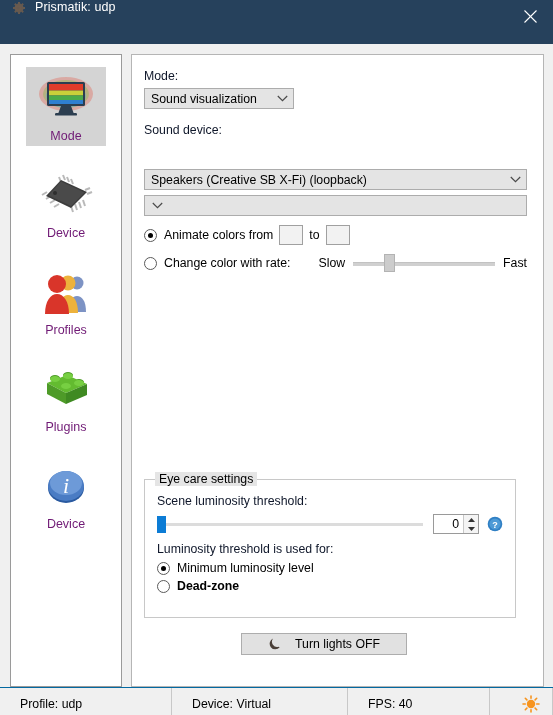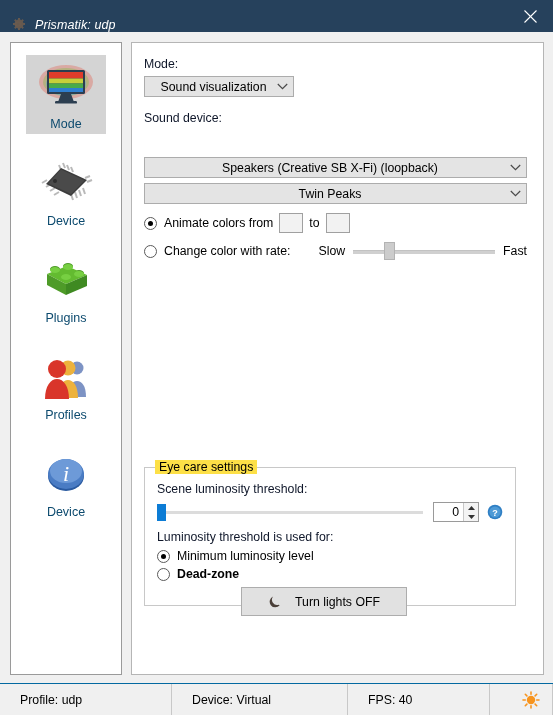--- a/index.html
+++ b/index.html
@@ -19,27 +19,26 @@
     position: relative;
     width: 553px;
     height: 715px;
     background: #f0f0f0;
     box-sizing: border-box;
     display: flex;
     flex-direction: column;
   }
   
   .titlebar {
-    height: 32px;
+    height: 44px;
     background: #26415c;
     display: flex;
-    align-items: flex-end;
+    align-items: flex-start;
     flex: 0 0 auto;
     position: relative;
-    font-style: italic;
   }
   .titlebar .gear {
     margin-left: 10px;
     width: 16px;
     height: 16px;
     flex: 0 0 auto;
     display: block;
   }
   .titlebar .title {
     color: #ffffff;
@@ -93,21 +92,21 @@
   .nav-item .icon-wrap {
     width: 64px;
     height: 56px;
     display: flex;
     align-items: center;
     justify-content: center;
   }
   .nav-item .nav-label {
     margin-top: 2px;
     font-size: 12.5px;
-    color: #0c4a6e;
+    color: #701a75;
   }
   .nav-item.selected .sel-box {
     background: #d4d4d4;
     padding: 4px 8px 3px 8px;
     display: flex;
     flex-direction: column;
     align-items: center;
   }
   .nav-item .sel-box {
     display: flex;
@@ -137,21 +136,21 @@
     border: 1px solid #acacac;
     box-sizing: border-box;
     display: flex;
     align-items: center;
     padding: 0 4px 0 6px;
     font-size: 12.3px;
     color: #000;
     cursor: default;
     position: relative;
   }
-  .combo .cval { flex: 1 1 auto; white-space: nowrap; overflow: hidden; text-align: center; }
+  .combo .cval { flex: 1 1 auto; white-space: nowrap; overflow: hidden; }
   .combo .chev {
     width: 13px; height: 13px; flex: 0 0 auto;
     display: flex; align-items: center; justify-content: center;
   }
   .combo-mode { width: 150px; margin-bottom: 14px; }
   .combo-device { width: 100%; margin-bottom: 5px; margin-top: 32px; }
   .combo-viz { width: 100%; margin-bottom: 9px; }
 
   
   .radio-row {
@@ -231,21 +230,21 @@
     top: 424px;
     width: 372px;
     height: 139px;
     border: 1px solid #c8c8c8;
     box-sizing: border-box;
   }
   .groupbox .legend {
     position: absolute;
     top: -8px;
     left: 10px;
-    background: #fde047;
+    background: #e5e5e5;
     padding: 0 4px;
     font-size: 12.3px;
   }
   .gb-inner { padding: 14px 12px 0 12px; }
   .lum-row {
     display: flex;
     align-items: center;
     margin-top: 6px;
   }
   .lum-track {
@@ -301,23 +300,23 @@
     width: 16px; height: 16px;
     margin-left: 8px;
     flex: 0 0 auto;
     cursor: default;
   }
 
   
   .lights-btn {
     position: absolute;
     left: 109px;
-    top: 544px;
+    top: 578px;
     width: 166px;
-    height: 29px;
+    height: 22px;
     background: #e1e1e1;
     border: 1px solid #adadad;
     box-sizing: border-box;
     display: flex;
     align-items: center;
     justify-content: center;
     gap: 13px;
     font-size: 12.3px;
     cursor: default;
   }
@@ -419,60 +418,60 @@
               <circle cx="18" cy="21" r="2" fill="#2e2e2e"></circle>
             </svg>
           </div>
           <div class="nav-label">Device</div>
         </div>
       </div>
 
       <div class="nav-item">
         <div class="sel-box">
           <div class="icon-wrap">
-            <svg width="58" height="46" viewBox="0 0 58 46">
-              <ellipse cx="18" cy="11" rx="5" ry="3" fill="#4e9b28"></ellipse>
-              <ellipse cx="31" cy="8" rx="5" ry="3" fill="#4e9b28"></ellipse>
-              <ellipse cx="29" cy="18" rx="5" ry="3" fill="#4e9b28"></ellipse>
-              <ellipse cx="42" cy="15" rx="5" ry="3" fill="#4e9b28"></ellipse>
-              <path d="M10 16 L30 8 L50 17 L29 26 Z" fill="#63bb30"></path>
-              <path d="M10 16 L29 26 L29 37 L10 27 Z" fill="#4e9b28"></path>
-              <path d="M50 17 L29 26 L29 37 L50 28 Z" fill="#3f8a22"></path>
-              <ellipse cx="18" cy="12" rx="5" ry="3" fill="#77cf42"></ellipse>
-              <ellipse cx="31" cy="9" rx="5" ry="3" fill="#77cf42"></ellipse>
-              <ellipse cx="29" cy="19" rx="5" ry="3" fill="#77cf42"></ellipse>
-              <ellipse cx="42" cy="16" rx="5" ry="3" fill="#77cf42"></ellipse>
-            </svg>
-          </div>
-          <div class="nav-label">Plugins</div>
-        </div>
-      </div>
-
-      <div class="nav-item">
-        <div class="sel-box">
-          <div class="icon-wrap">
             <svg width="58" height="50" viewBox="0 0 58 50">
               <g>
                 <circle cx="40" cy="15" r="6.5" fill="#7d93c4"></circle>
                 <path d="M31 44 C31 33 35 28 40 28 C45 28 49 33 49 44 Z" fill="#7d93c4"></path>
               </g>
               <g>
                 <circle cx="31" cy="15" r="7.5" fill="#edb23c"></circle>
                 <path d="M21 45 C21 33 25.5 27 31 27 C36.5 27 41 33 41 45 Z" fill="#edb23c"></path>
               </g>
               <g>
                 <circle cx="20" cy="16" r="9" fill="#d9352a"></circle>
                 <path d="M8 46 C8 33 13.5 26 20 26 C26.5 26 32 33 32 46 Z" fill="#d9352a"></path>
               </g>
             </svg>
           </div>
           <div class="nav-label">Profiles</div>
         </div>
       </div>
 
+      <div class="nav-item">
+        <div class="sel-box">
+          <div class="icon-wrap">
+            <svg width="58" height="46" viewBox="0 0 58 46">
+              <ellipse cx="18" cy="11" rx="5" ry="3" fill="#4e9b28"></ellipse>
+              <ellipse cx="31" cy="8" rx="5" ry="3" fill="#4e9b28"></ellipse>
+              <ellipse cx="29" cy="18" rx="5" ry="3" fill="#4e9b28"></ellipse>
+              <ellipse cx="42" cy="15" rx="5" ry="3" fill="#4e9b28"></ellipse>
+              <path d="M10 16 L30 8 L50 17 L29 26 Z" fill="#63bb30"></path>
+              <path d="M10 16 L29 26 L29 37 L10 27 Z" fill="#4e9b28"></path>
+              <path d="M50 17 L29 26 L29 37 L50 28 Z" fill="#3f8a22"></path>
+              <ellipse cx="18" cy="12" rx="5" ry="3" fill="#77cf42"></ellipse>
+              <ellipse cx="31" cy="9" rx="5" ry="3" fill="#77cf42"></ellipse>
+              <ellipse cx="29" cy="19" rx="5" ry="3" fill="#77cf42"></ellipse>
+              <ellipse cx="42" cy="16" rx="5" ry="3" fill="#77cf42"></ellipse>
+            </svg>
+          </div>
+          <div class="nav-label">Plugins</div>
+        </div>
+      </div>
+
 
       <div class="nav-item">
         <div class="sel-box">
           <div class="icon-wrap">
             <svg width="52" height="44" viewBox="0 0 52 44">
               <ellipse cx="26" cy="23" rx="18" ry="15" fill="#2a5aa0"></ellipse>
               <ellipse cx="26" cy="21" rx="18" ry="15" fill="#4a7cc4"></ellipse>
               <ellipse cx="26" cy="18" rx="16" ry="12" fill="#6d9ad8"></ellipse>
               <text x="26" y="28" font-family="Liberation Serif, serif" font-size="22" font-style="italic" fill="#ffffff" text-anchor="middle">i</text>
             </svg>
@@ -499,21 +498,20 @@
       <div class="combo combo-device">
         <span class="cval">Speakers (Creative SB X-Fi) (loopback)</span>
         <span class="chev">
           <svg width="11" height="7" viewBox="0 0 11 7">
               <polyline points="0.8,1 5.5,5.6 10.2,1" fill="none" stroke="#4a4a4a" stroke-width="1.2"></polyline>
             </svg>
         </span>
       </div>
 
       <div class="combo combo-viz">
-        <span class="cval">Twin Peaks</span>
         <span class="chev">
           <svg width="11" height="7" viewBox="0 0 11 7">
               <polyline points="0.8,1 5.5,5.6 10.2,1" fill="none" stroke="#4a4a4a" stroke-width="1.2"></polyline>
             </svg>
         </span>
       </div>
 
       <div class="radio-row">
         <span class="radio checked"></span>
         <span class="radio-label">Animate colors from</span>

